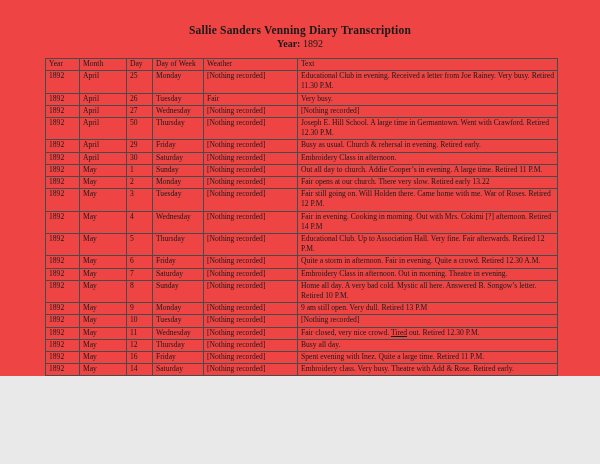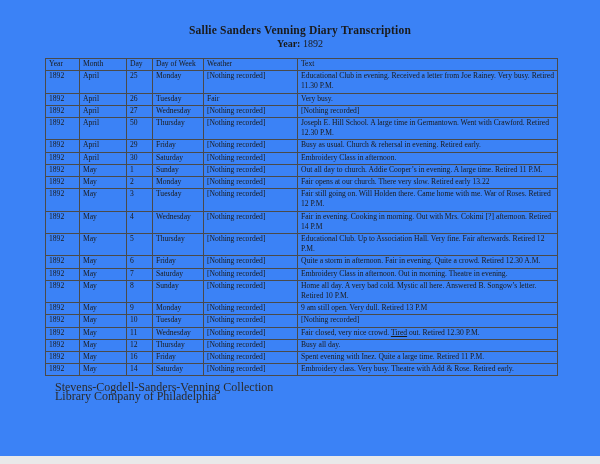--- a/index.html
+++ b/index.html
@@ -3,22 +3,22 @@
 <meta charset="utf-8">
 <style>
   html, body {
     margin: 0;
     padding: 0;
     background: #e9e9e9;
   }
   .page {
     position: relative;
     width: 600px;
-    height: 456px;
-    background: #3b82f6;
+    height: 376px;
+    background: #ef4444;
     font-family: "Liberation Serif", "DejaVu Serif", serif;
     color: #1a1a1a;
     overflow: hidden;
   }
   .doc-header {
     padding-top: 24px;
     text-align: center;
   }
   .doc-title {
     font-size: 11.5px;

